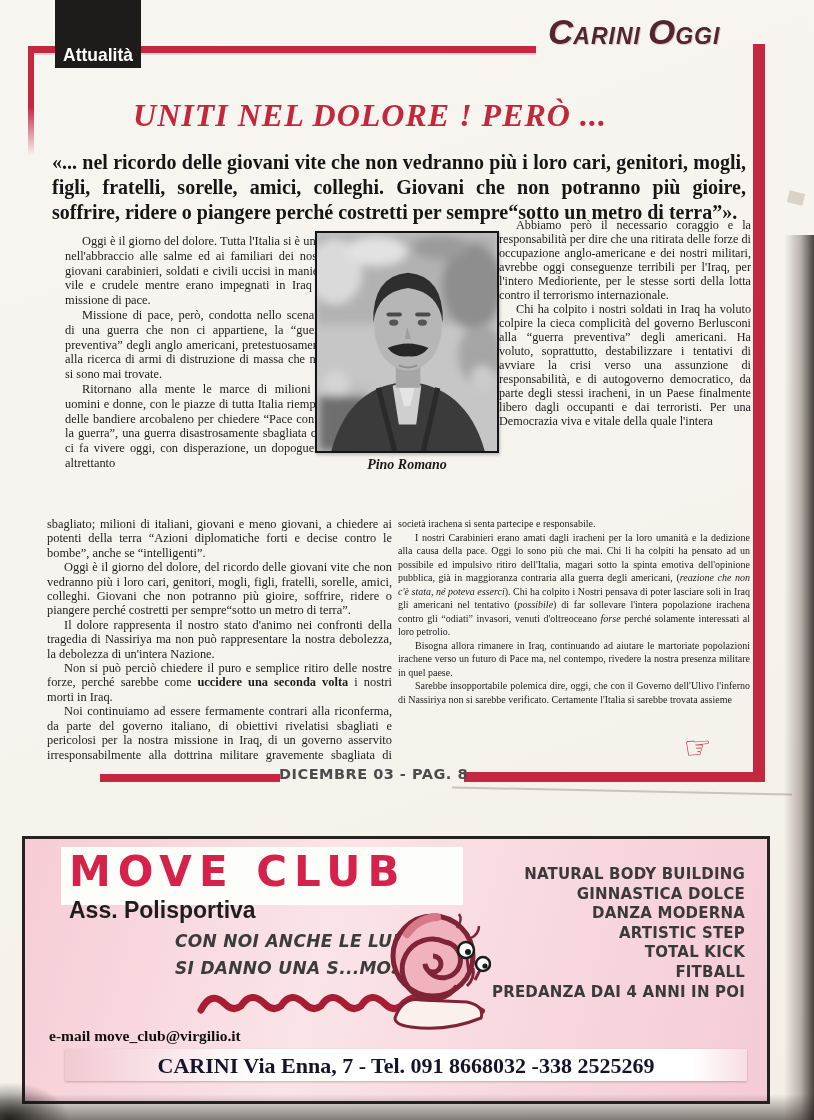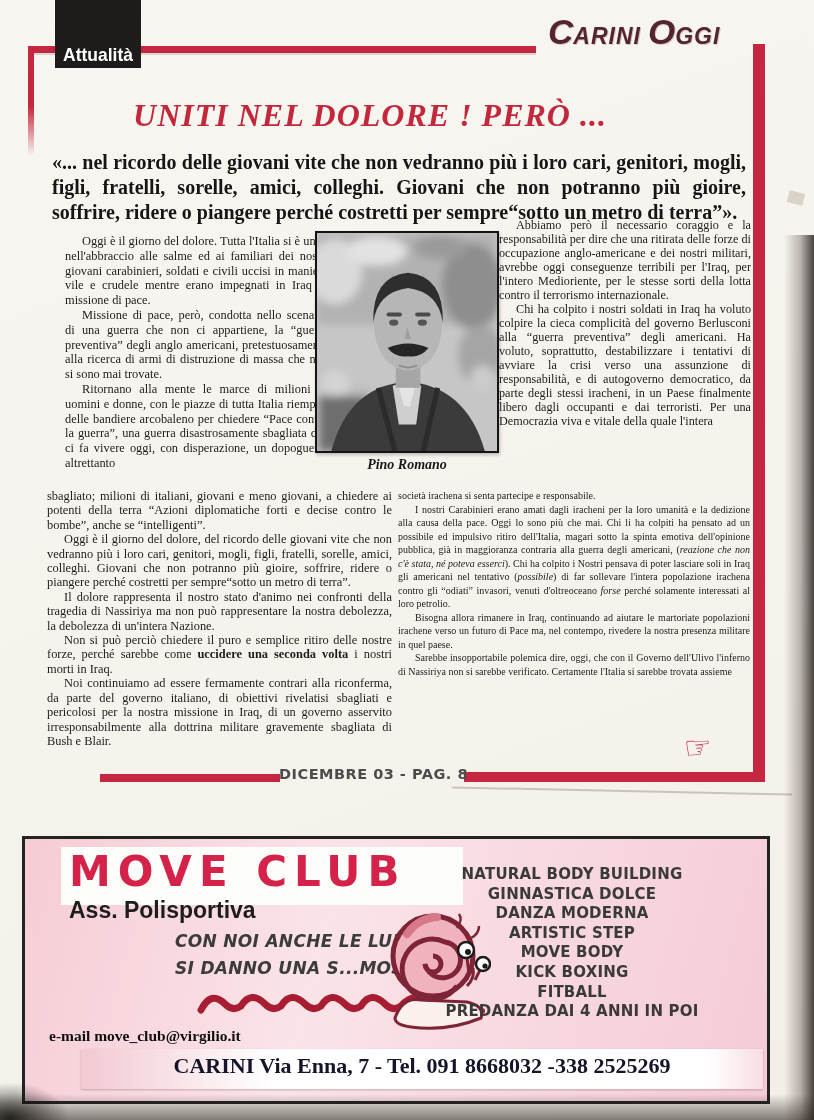--- a/index.html
+++ b/index.html
@@ -24,21 +24,21 @@
   #masthead .rest{font-size:23px;letter-spacing:1px;}
   #masthead .gap{display:inline-block;width:7px;}
   
   #article-title{position:absolute;left:60px;top:97px;width:620px;text-align:center;
                  color:#c3273c;font-weight:bold;font-style:italic;font-size:32px;letter-spacing:1px;
                  white-space:nowrap;}
   #lead-quote{position:absolute;left:52px;top:150px;width:694px;height:78px;overflow:hidden;
               font-weight:bold;font-size:20px;line-height:25px;text-align:justify;color:#161616;}
   .bodycol{position:absolute;text-align:justify;color:#1c1c1c;overflow:hidden;}
   .bodycol p{margin:0;text-indent:17px;}
-  .bodycol p.noind{text-indent:0;}
+  .bodycol p.noind{text-indent:0;margin-top:28px;}
   #col-left-top{left:65px;top:234px;width:263px;height:254px;font-size:12.4px;line-height:14.8px;}
   #col-right-top{left:499px;top:218px;width:252px;height:254px;font-size:12.2px;line-height:14.0px;}
   #col-left-bottom{left:47px;top:489px;width:345px;height:274px;font-size:12.4px;line-height:14.4px;}
   #col-right-bottom{left:398px;top:489px;width:352px;height:258px;font-size:10px;line-height:13.5px;}
   #photo-frame{position:absolute;left:315px;top:231px;width:180px;height:218px;border:2px solid #141414;
                background:#c6c6c6;box-shadow:1px 2px 3px rgba(90,85,80,.35);}
   #photo-frame svg{display:block;width:100%;height:100%;}
   #photo-caption{position:absolute;left:315px;top:457px;width:184px;text-align:center;
                  font-weight:bold;font-style:italic;font-size:14px;color:#1a1a1a;}
   #pointing-hand{position:absolute;left:684px;top:729px;font-size:31px;color:#c4243e;
@@ -54,25 +54,25 @@
             font-size:42px;color:#d5224a;letter-spacing:7px;white-space:nowrap;}
   #ad-subtitle{position:absolute;left:44px;top:58px;font-family:"Liberation Sans",sans-serif;
                font-weight:bold;font-size:23px;color:#1d1d1d;}
   .slogan{position:absolute;font-family:"DejaVu Sans",sans-serif;font-weight:bold;font-style:italic;
           font-size:17px;color:#3c3c3c;letter-spacing:.3px;white-space:nowrap;}
   #slogan1{left:150px;top:92px;}
   #slogan2{left:150px;top:119px;}
   #wave-main{position:absolute;left:172px;top:147px;}
   #wave-small{position:absolute;left:376px;top:160px;}
   #snail{position:absolute;left:362px;top:55px;}
-  #ad-activities{position:absolute;right:30px;top:26px;width:330px;text-align:center;
+  #ad-activities{position:absolute;right:22px;top:26px;width:330px;text-align:right;
                  font-family:"DejaVu Sans",sans-serif;font-weight:bold;font-size:15px;
                  line-height:19.6px;color:#3a3a3a;letter-spacing:.2px;}
   #ad-email{position:absolute;left:24px;top:188px;font-weight:bold;font-size:15.5px;color:#101010;}
-  #ad-address-bar{position:absolute;left:56px;top:210px;width:682px;height:40px;
+  #ad-address-bar{position:absolute;left:40px;top:210px;width:682px;height:32px;
                   background:linear-gradient(90deg,#f2c9d2 0%,#ffffff 28%,#ffffff 92%,#f7dde2 100%);
                   box-shadow:0 1px 2px rgba(120,90,95,.4);}
   #ad-address{position:absolute;left:0;right:0;top:4px;text-align:center;font-weight:bold;
               font-size:22px;color:#15152a;white-space:nowrap;}
   
   .artifact{position:absolute;pointer-events:none;}
   #shadow-right{left:784px;top:235px;width:30px;height:885px;
     background:linear-gradient(90deg,rgba(70,58,50,0) 0%,rgba(70,58,50,.35) 55%,rgba(28,22,18,.8) 100%);}
   #shadow-bottom{left:0;top:1094px;width:814px;height:26px;
     background:linear-gradient(180deg,rgba(70,58,50,0),rgba(35,28,24,.55));}
@@ -198,22 +198,21 @@
       <circle cx="98" cy="72" r="2.6" fill="#1c1c1c"></circle>
       <path d="M70,34 q6,-8 2,-14" fill="none" stroke="#7e2436" stroke-width="2.5"></path>
       <path d="M84,44 q8,-4 8,-12" fill="none" stroke="#7e2436" stroke-width="2.5"></path>
     </svg>
 
     <div id="ad-activities">
       <div>NATURAL BODY BUILDING</div>
       <div>GINNASTICA DOLCE</div>
       <div>DANZA MODERNA</div>
       <div>ARTISTIC STEP</div>
-      <div>MOVE BODY</div>
-      <div>KICK BOXING</div>
+      <div>TOTAL KICK</div>
       <div>FITBALL</div>
       <div>PREDANZA DAI 4 ANNI IN POI</div>
     </div>
 
     <div id="ad-email">e-mail move_club@virgilio.it</div>
     <div id="ad-address-bar">
       <div id="ad-address">CARINI  Via Enna, 7  -  Tel. 091 8668032 -338 2525269</div>
     </div>
   </div>
 

